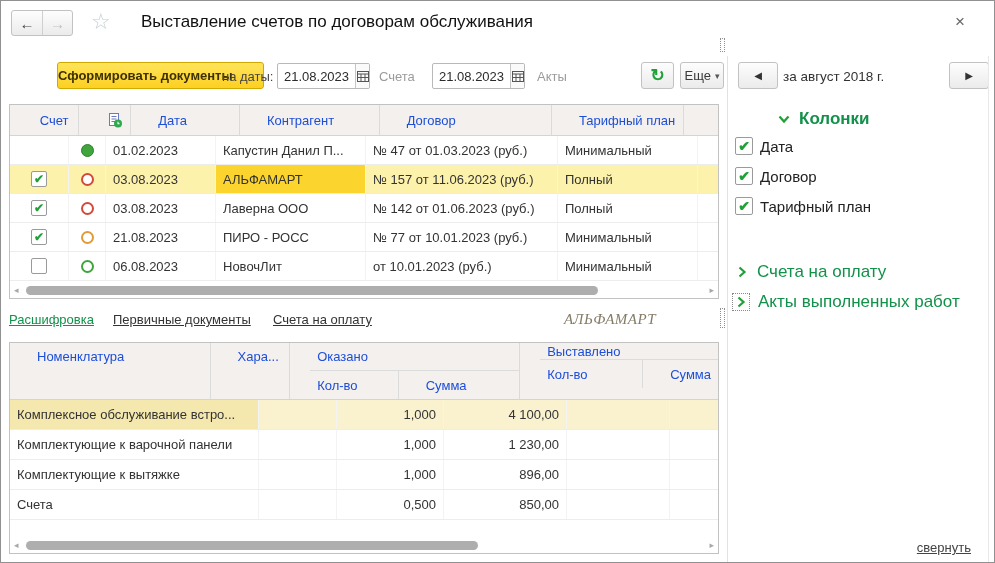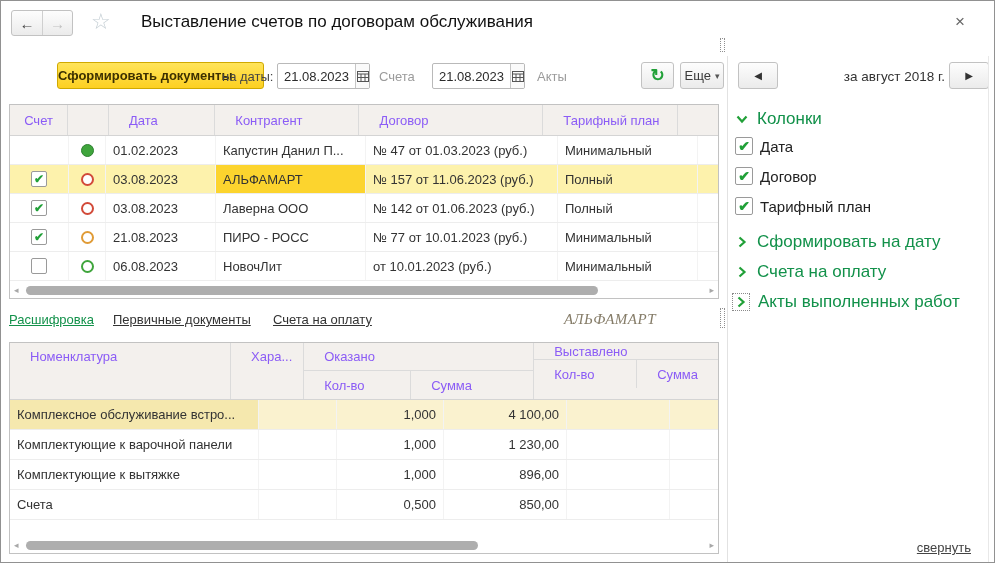--- a/index.html
+++ b/index.html
@@ -12,22 +12,22 @@
   .ybtn{background:linear-gradient(#ffe45a,#fdd021);border:1px solid #d0a900;border-radius:3px;
         font-weight:bold;color:#3c3000;display:flex;align-items:center;cursor:pointer;margin-left:48px;}
   .lbl{white-space:nowrap;}
   .gray{color:#9b9b9b;}
   .field{background:#fff;border:1px solid #b9b9b9;border-radius:2px;display:flex;align-items:stretch;overflow:hidden;}
   .field .val{flex:1;display:flex;align-items:center;padding:0 6px;color:#2b2b2b;}
   .field .calbtn{width:23px;display:flex;align-items:center;justify-content:center;border-left:1px solid #c6c6c6;background:#fafafa;cursor:pointer;}
   
   .tbl{border:1px solid #c2c2c2;background:#fff;overflow:hidden;}
   .hrow{display:flex;background:#f3f0ed;border-bottom:1px solid #d4d4d4;}
-  .hcell{display:flex;align-items:center;padding:0 20px;border-right:1px solid #dbdbdb;color:#8b5cf6;
-         overflow:hidden;white-space:nowrap;box-sizing:border-box;}
+  .hcell{display:flex;align-items:center;padding:0 7px;border-right:1px solid #dbdbdb;color:#1d4ed8;
+         overflow:hidden;white-space:nowrap;box-sizing:border-box;margin-left:20px;}
   .trow{display:flex;height:28px;border-bottom:1px solid #ededed;background:#fff;cursor:default;}
   .trow.sel{background:#fdf2ac;}
   .bcell{display:flex;align-items:center;padding:0 7px;border-right:1px solid #f3f3f3;
          overflow:hidden;white-space:nowrap;box-sizing:border-box;}
   .actcell{background:#fcd42e !important;}
   
   .c0{width:59px;justify-content:center;} .c1{width:37px;justify-content:center;}
   .c2{width:110px;} .c3{width:150px;} .c4{width:192px;} .c5{width:140px;} .c6{flex:1;border-right:none;}
   
   .d0{width:249px;} .d1{width:78px;} .d2{width:107px;} .d3{width:123px;} .d4{width:103px;} .d5{flex:1;border-right:none;}
@@ -113,21 +113,21 @@
     <span>↻</span>
   </div>
   <div class="abs btn" style="left:679px;top:61px;width:44px;height:27px;gap:4px;color:#3a3a3a;">
     <span>Еще</span>
     <span style="font-size:9px;color:#555;">▾</span>
   </div>
 
   <div class="abs btn" style="left:737px;top:61px;width:40px;height:27px;font-size:10px;color:#333;">
     <span>◀</span>
   </div>
-  <div class="abs lbl" style="left:782px;top:68px;width:162px;text-align:right;color:#333;font-size:13.5px;">за август 2018 г.</div>
+  <div class="abs lbl" style="left:782px;top:68px;width:162px;text-align:left;color:#333;font-size:13.5px;">за август 2018 г.</div>
   <div class="abs btn" style="left:948px;top:61px;width:40px;height:27px;font-size:10px;color:#333;">
     <span>▶</span>
   </div>
 
   <div class="abs tbl" style="left:8px;top:103px;width:710px;height:195px;">
     <div class="hrow" style="height:30px;">
       <div class="hcell c0">
           <span>Счет</span>
         </div>
       <div class="hcell c1">
@@ -408,21 +408,21 @@
       <span class="sarrow" style="right:2px;">▸</span>
       <span class="thumb" style="left:14px;width:452px;"></span>
     </div>
   </div>
 
   <div class="abs" style="left:726px;top:55px;bottom:0;width:1px;background:#e2e2e2;"></div>
   <div class="abs" style="left:719px;top:37px;width:5px;height:14px;border:1px dotted #8f8f8f;"></div>
   <div class="abs" style="left:719px;top:307px;width:5px;height:20px;border:1px dotted #8f8f8f;"></div>
   <div class="abs" style="left:987px;top:55px;bottom:0;width:1px;background:#e8e8e8;"></div>
 
-  <div class="abs sect" style="left:734px;top:108px;">
+  <div class="abs sect" style="left:776px;top:108px;font-weight:bold;">
     <span class="chev">
       <svg width="14" height="14" viewBox="0 0 14 14">
           <polyline points="2.5,4.5 7,9.5 11.5,4.5" fill="none" stroke="#21a038" stroke-width="2.2"></polyline>
         </svg>
     </span>
     <span>Колонки</span>
   </div>
 
   <div class="abs toggle" style="left:734px;top:136px;">
     <span class="cb scb">
@@ -436,28 +436,20 @@
       </span>
     <span>Договор</span>
   </div>
   <div class="abs toggle" style="left:734px;top:196px;">
     <span class="cb scb">
         <span>✔</span>
       </span>
     <span>Тарифный план</span>
   </div>
 
-  <div class="abs sect" style="left:734px;top:231px;">
-    <span class="chev">
-      <svg width="14" height="14" viewBox="0 0 14 14">
-          <polyline points="4.5,2.5 9.5,7 4.5,11.5" fill="none" stroke="#21a038" stroke-width="2.2"></polyline>
-        </svg>
-    </span>
-    <span>Сформировать на дату</span>
-  </div>
   <div class="abs sect" style="left:734px;top:261px;">
     <span class="chev">
       <svg width="14" height="14" viewBox="0 0 14 14">
           <polyline points="4.5,2.5 9.5,7 4.5,11.5" fill="none" stroke="#21a038" stroke-width="2.2"></polyline>
         </svg>
     </span>
     <span>Счета на оплату</span>
   </div>
   <div class="abs sect" style="left:731px;top:291px;">
     <span class="chev focusbox">

